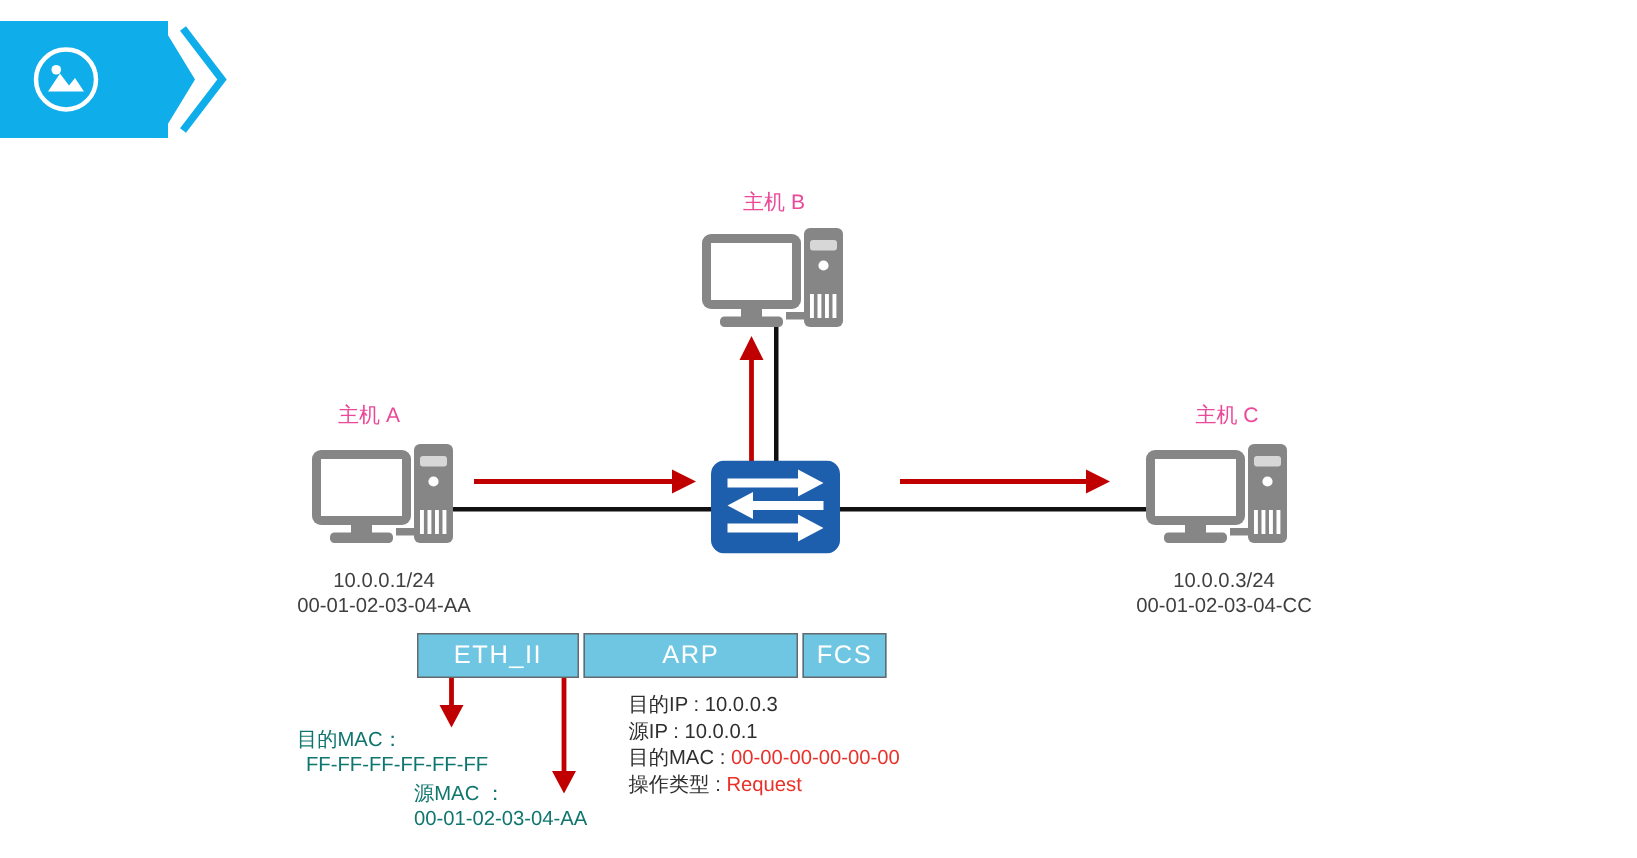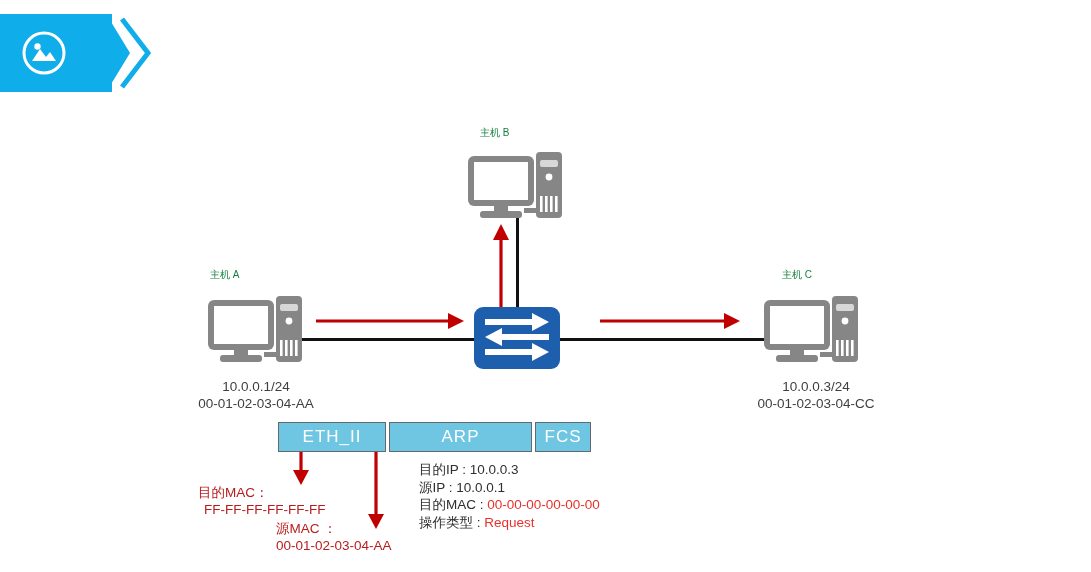--- a/index.html
+++ b/index.html
@@ -69,24 +69,24 @@
     font-size: 35px;
     font-weight: bold;
     letter-spacing: -0.5px;
     color: #3e3e3e;
     white-space: nowrap;
   }
 
   
   .node-label {
     position: absolute;
-    font-size: 10px;
-    color: #15803d;
-    white-space: nowrap;
-    text-align: left;
+    font-size: 14px;
+    color: #ec4899;
+    white-space: nowrap;
+    text-align: center;
   }
   .addr-label {
     position: absolute;
     font-size: 13.5px;
     line-height: 17px;
     color: #3f3f3f;
     white-space: nowrap;
   }
   .addr-label.center { text-align: center; }
 
@@ -139,21 +139,21 @@
   .frame-cell:last-child { margin-right: 12px; }
   .frame-cell.eth { width: 108px; }
   .frame-cell.arp { width: 143px; }
   .frame-cell.fcs { width: 56px; }
 
   
   .anno {
     position: absolute;
     font-size: 13.5px;
     line-height: 17px;
-    color: #b91c1c;
+    color: #0f766e;
     white-space: nowrap;
   }
   .anno-list {
     position: absolute;
     font-size: 13.5px;
     line-height: 17.5px;
     color: #2f2f2f;
     white-space: nowrap;
   }
   .anno-list div { white-space: nowrap; }

